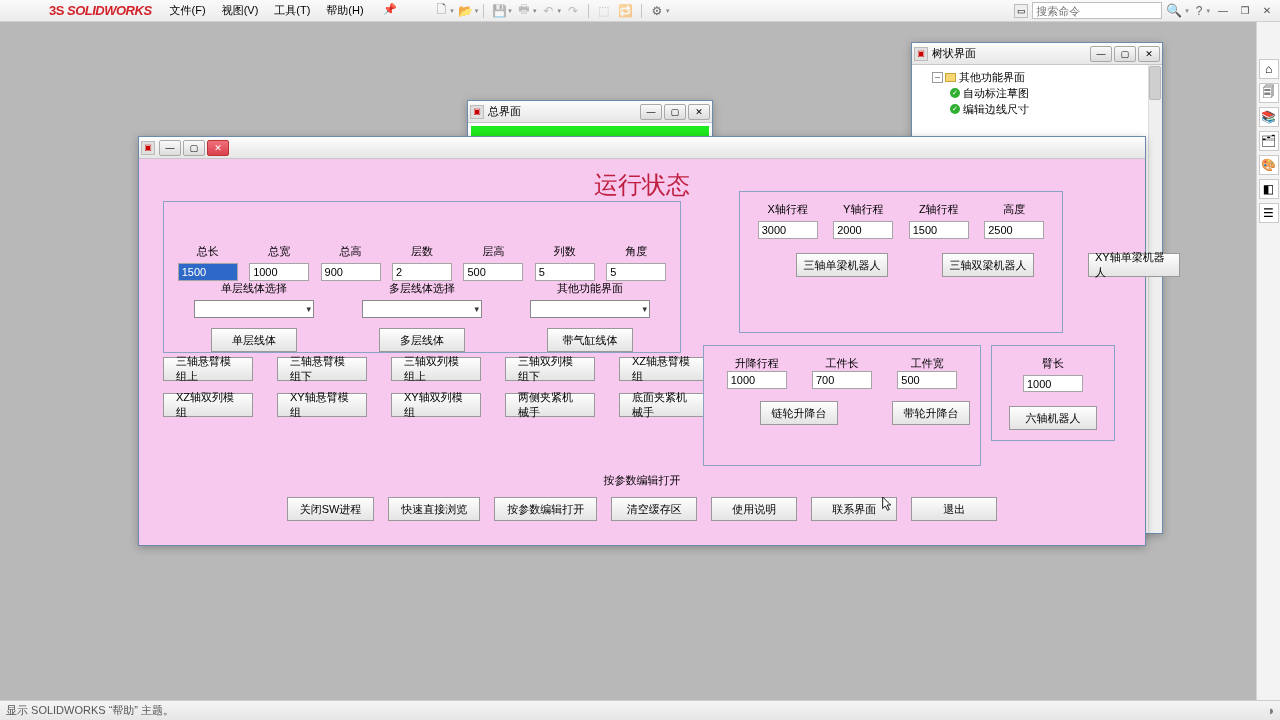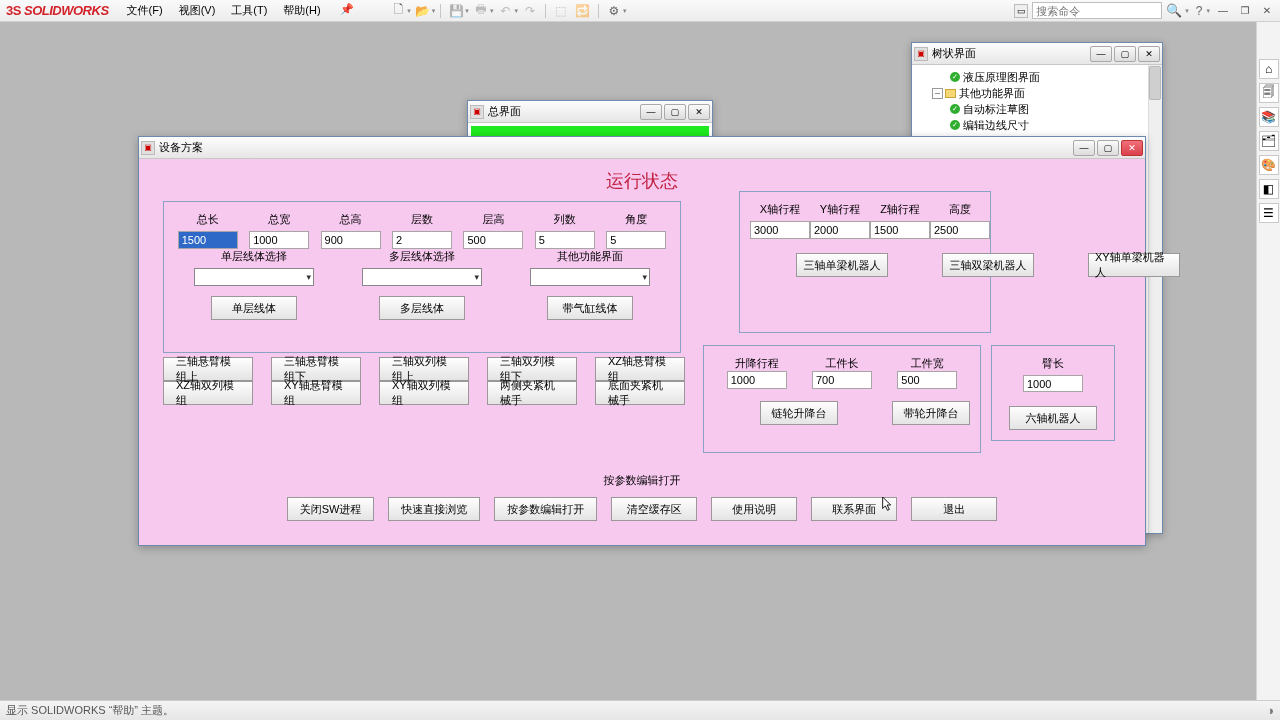--- a/index.html
+++ b/index.html
@@ -1,19 +1,19 @@
 <!DOCTYPE html>
 <html><head>
 <meta charset="utf-8">
 <style>
 * { margin:0; padding:0; box-sizing:border-box; font-family:"Microsoft YaHei","SimSun",sans-serif; }
 body { width:1280px; height:720px; background:#fff; overflow:hidden; position:relative; font-size:11px; }
 
 
-.topbar { height:22px; background:linear-gradient(#fafafa,#ececec); border-bottom:1px solid #d0d0d0; display:flex; align-items:center; }
+.topbar { height:22px; background:linear-gradient(#fafafa,#ececec); border-bottom:1px solid #d0d0d0; display:flex; align-items:center;padding-left:43px; }
 .logo { color:#d2232a; font-weight:bold; font-style:italic; font-size:13px; padding:0 10px 0 6px; letter-spacing:-0.5px; }
 .logo::before { content:"3S "; color:#d2232a; font-style:normal; }
 .menu { display:flex; }
 .menu span { padding:3px 8px; cursor:pointer; font-size:11px; }
 .pin { margin-left:4px; color:#2a6fd6; font-size:11px; }
 .toolbar { display:flex; align-items:center; margin-left:26px; gap:2px; }
 .ticon { width:20px; height:18px; display:flex; align-items:center; justify-content:center; color:#666; font-size:12px; cursor:pointer; border:1px solid transparent; }
 .tsep { width:1px; height:14px; background:#c6c6c6; margin:0 3px; }
 .dd { font-size:7px; color:#888; margin-left:-3px; }
 
@@ -56,52 +56,52 @@
 .tree .thumb { position:absolute; right:1px; top:1px; width:12px; height:34px; background:#cfcfcf; border:1px solid #b9b9b9; border-radius:2px;}
 
 
 .zjm { top:100px; left:467px; width:246px; height:52px; }
 .zjm-body { height:30px; padding:3px; }
 .zjm-bar { width:100%; height:24px; background:#1fea1f; border:0; }
 
 
 .dlg { top:136px; left:138px; width:1008px; height:410px; }
 .dlg-body { background:#f7c9ef; height:calc(100% - 22px); padding:8px 12px 10px 12px; position:relative; }
-.dlg-title { text-align:center; color:#c02040; font-size:18px; font-weight:normal; margin:2px 0 8px; }
+.dlg-title { text-align:center; color:#c02040; font-size:24px; font-weight:normal; margin:2px 0 8px; }
 
 .group { border:1px solid #8aa3c4; background:#f7c9ef; position:absolute; }
 
 
 .g1 { left:24px; top:42px; width:518px; height:152px; padding:10px 10px; }
-.lbls1 { display:flex; gap:4px; }
+.lbls1 { display:flex; gap:4px;margin-top:32px; }
 .col7 { display:flex; flex-direction:column; align-items:center; width:74px; }
 .col7 label { font-size:11px; margin-bottom:4px; text-align:center; }
 .txt { width:60px; height:18px; border:1px solid #a6a6a6; background:#fff; padding:1px 3px; font-size:11px; }
 .txt.sel { background:#2f69c7; color:#fff; }
 
 .lbls2 { display:flex; justify-content:space-between; }
 .col3 { display:flex; flex-direction:column; align-items:center; width:160px; }
 .col3 label { font-size:11px; margin-bottom:4px; }
 .combo { width:120px; height:18px; border:1px solid #888; background:#fff; display:flex; align-items:center; justify-content:flex-end; padding-right:2px; }
 .combo::after { content:"▾"; font-size:9px; color:#333; }
 .btn { height:24px; padding:8px 12px; min-width:86px; border:1px solid #999; background:linear-gradient(#fefefe,#e4e4e4); font-size:11px; cursor:pointer; display:inline-flex; align-items:center; justify-content:center; }
 
 .gbtns { position:absolute; left:24px; top:198px; width:518px; }
-.grow { display:flex; gap:18px; }
+.grow { display:flex; gap:24px; margin-bottom:12px; }
 .grow .btn { min-width:90px; }
 
 
-.g2 { left:600px; top:32px; width:252px; height:142px; padding:10px; }
+.g2 { left:600px; top:32px; width:324px; height:142px; padding:10px; }
 .r4 { display:flex; justify-content:space-around; }
 .r4 .colx { display:flex; flex-direction:column; align-items:center; width:74px; }
 .r4 label { font-size:11px; margin-bottom:4px; }
 .btnrow { display:flex; justify-content:space-around; margin-top:14px; gap:8px;}
 .btnrow .btn { min-width:92px; padding:0 6px;margin-left:46px;}
 
-.g3 { left:564px; top:186px; width:278px; height:108px; padding:10px 10px; }
+.g3 { left:564px; top:186px; width:278px; height:121px; padding:10px 10px; }
 .g3 .r3 { display:flex; justify-content:space-around; }
 .g3 .colx { display:flex; flex-direction:column; align-items:center; width:84px; }
 .g3 .btnrow { margin-top:12px; }
 .g3 .btn { min-width:78px; }
 
 .g4 { left:852px; top:186px; width:124px; height:96px; padding:10px; display:flex; flex-direction:column; align-items:center; }
 .g4 label { font-size:11px; margin-bottom:4px; }
 .g4 .btn { margin-top:14px; min-width:88px; }
 
 .bottomlabel { position:absolute; left:0; right:0; top:314px; text-align:center; font-size:11px; }
@@ -174,25 +174,20 @@
     <span class="tic">▣</span>
     <span class="wt">树状界面</span>
     <div class="wbtns">
       <div class="wbtn">—</div>
       <div class="wbtn">▢</div>
       <div class="wbtn">✕</div>
     </div>
   </div>
   <div class="tree">
     <div class="row">
-        <span class="ind" style="width:36px"></span>
-        <span class="chk">✓</span>
-        <span>液压原理图界面</span>
-      </div>
-    <div class="row">
         <span class="ind" style="width:18px"></span>
         <span class="node">–</span>
         <span class="fld"></span>
         <span>其他功能界面</span>
       </div>
     <div class="row">
         <span class="ind" style="width:36px"></span>
         <span class="chk">✓</span>
         <span>自动标注草图</span>
       </div>
@@ -218,21 +213,20 @@
     </div>
   </div>
   <div class="zjm-body">
       <div class="zjm-bar"></div>
     </div>
 </div>
 
 <div class="win dlg">
   <div class="win-titlebar">
     <span class="tic">▣</span>
-    <span class="wt">设备方案</span>
     <div class="wbtns">
       <div class="wbtn">—</div>
       <div class="wbtn">▢</div>
       <div class="wbtn close">✕</div>
     </div>
   </div>
   <div class="dlg-body">
     <div class="dlg-title">运行状态</div>
 
     <div class="group g1">

